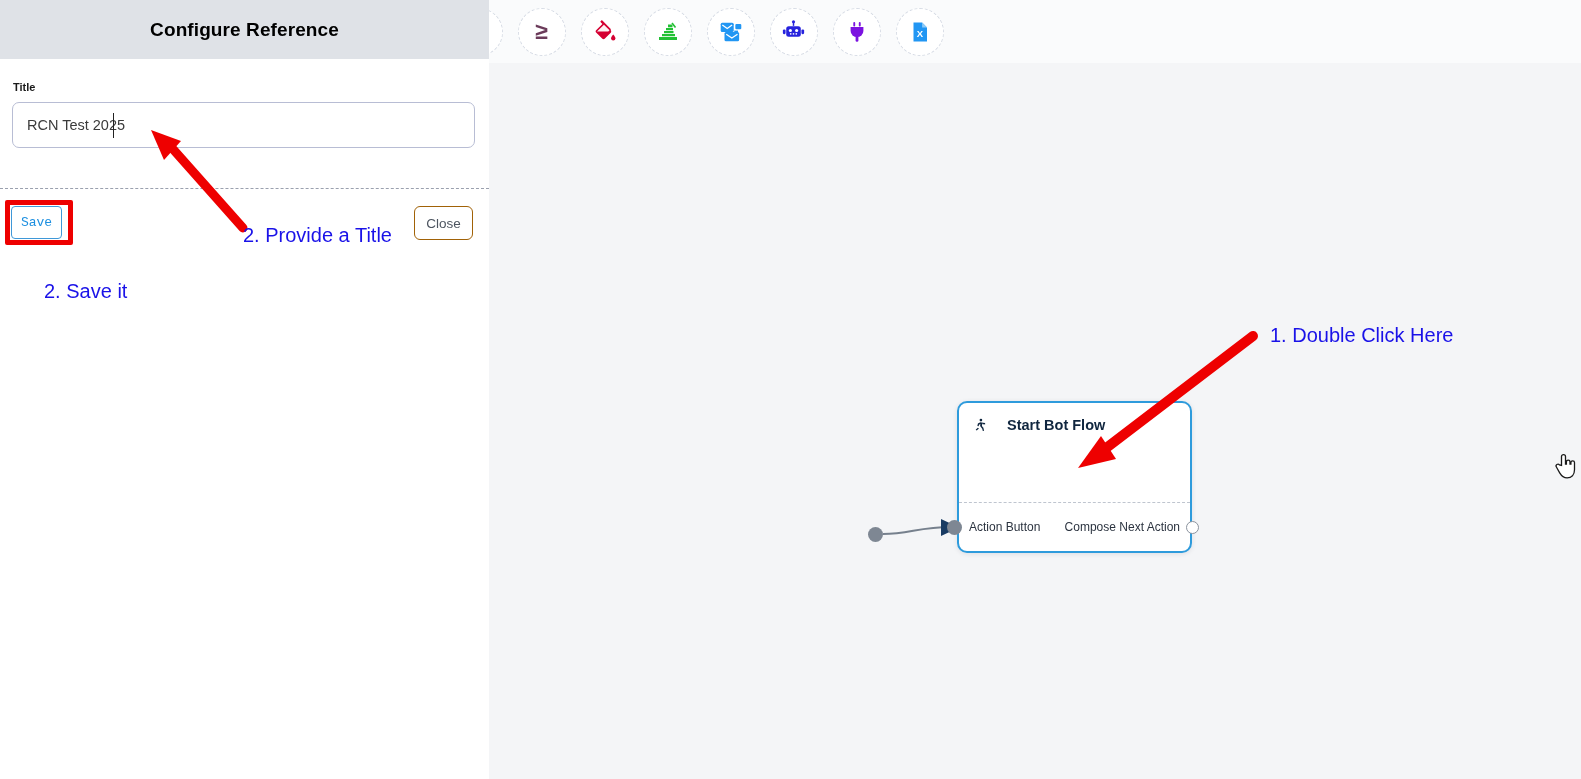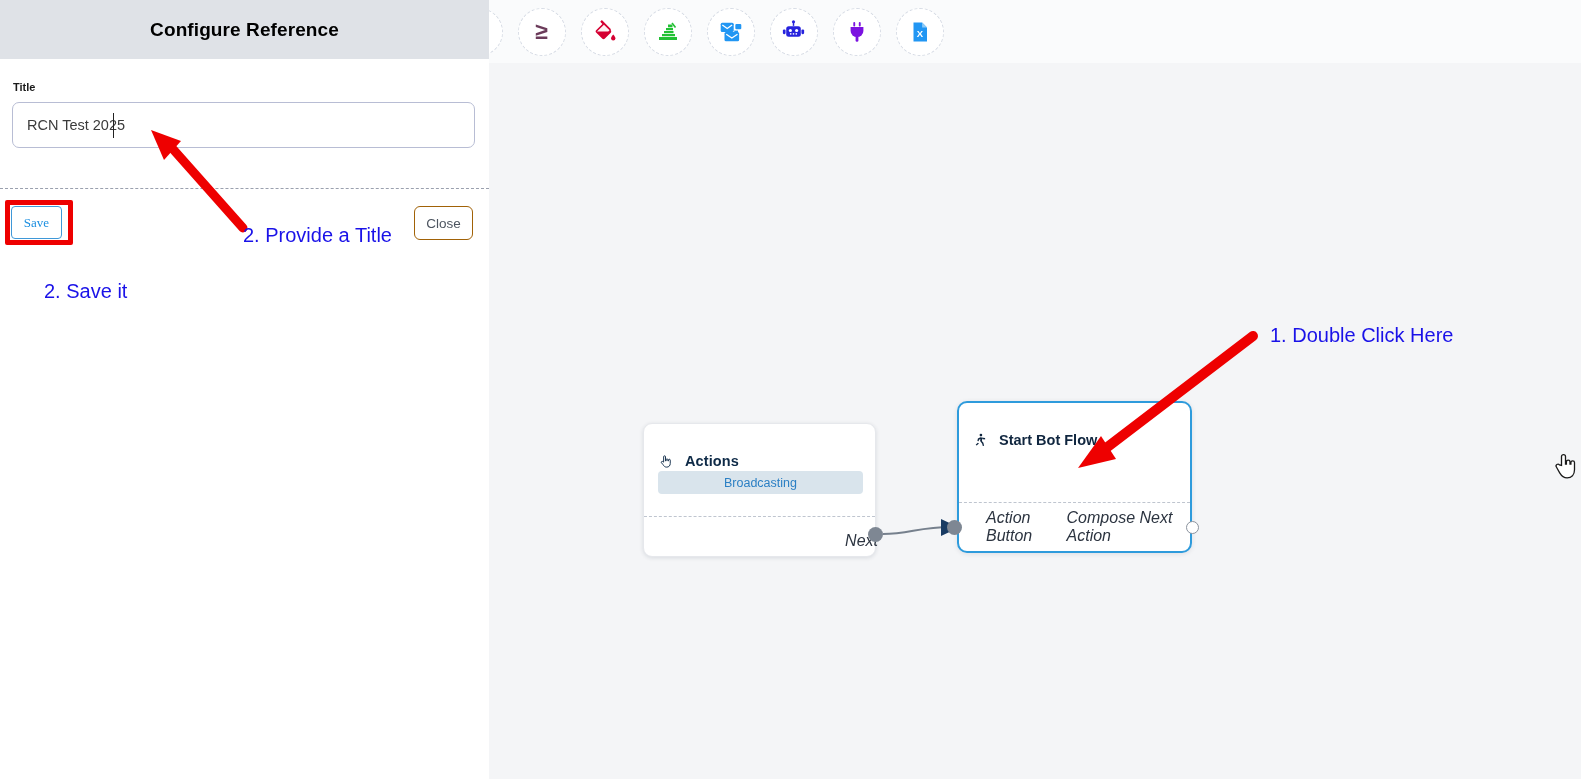--- a/index.html
+++ b/index.html
@@ -49,21 +49,21 @@
 
   .panel-footer {
     position: absolute; left: 0; top: 200px; width: 489px;
     height: 60px;
   }
   .btn-save {
     position: absolute; left: 11px; top: 6px;
     width: 51px; height: 33px;
     background: #ffffff; border: 1px solid #3f98d8;
     border-radius: 4px; color: #1c8fe0;
-    font-family: Liberation Serif, serif; font-size: 13px;
+    font-family: Liberation Mono, monospace; font-size: 13px;
     cursor: pointer; display: flex; align-items: center; justify-content: center;
   }
   .btn-close {
     position: absolute; left: 414px; top: 6px;
     width: 59px; height: 34px;
     background: #ffffff; border: 1px solid #a16207;
     border-radius: 6px; color: #4d5560;
     font-family: "Liberation Sans", sans-serif; font-size: 13.5px;
     cursor: pointer; display: flex; align-items: center; justify-content: center;
   }
@@ -110,45 +110,44 @@
     left: 154px; top: 423px; width: 233px; height: 134px;
     border: 1px solid #e6e8ec;
     box-shadow: 0 1px 4px rgba(20,30,60,.12);
   }
   .node-bot {
     left: 468px; top: 401px; width: 235px; height: 152px;
     border: 2px solid #2e9bdc; border-radius: 10px;
     box-shadow: 0 1px 5px rgba(20,30,60,.10);
   }
   .node-head {
-    display: flex; align-items: center; gap: 12px;
+    display: flex; align-items: center; gap: 20px;
     padding: 14px 0 0 14px;
-    margin-top: 15px;
   }
   .node-title {
     font-size: 14.5px; font-weight: bold; color: #0e2a47;
     letter-spacing: .1px;
   }
   .node-title-bot { font-size: 14.5px; font-weight: bold; color: #10263f; }
   .pill {
     position: absolute; left: 14px; top: 47px;
     width: 205px; height: 23px; border-radius: 4px;
     background: #d9e4ec; color: #2b7fc4;
     font-size: 12.5px; display: flex; align-items: center;
     justify-content: center; cursor: pointer;
   }
   .node-sep {
     position: absolute; left: 0; width: 100%;
     border-top: 1px dashed #bfc5cf;
   }
   .node-actions .node-sep { top: 92px; }
   .node-bot .node-sep { top: 99px; }
   .node-foot {
-    position: absolute; left: 17px; width: 100%;
-    font-size: 16px; color: #2c3440; font-style: italic;
+    position: absolute; left: 0; width: 100%;
+    font-size: 12px; color: #2c3440;
   }
   .node-actions .node-foot {
     top: 100px; height: 34px; display: flex;
     align-items: center; justify-content: flex-end; padding-right: 14px;
   }
   .node-bot .node-foot {
     top: 100px; height: 48px; display: flex;
     align-items: center; justify-content: space-between;
     padding: 0 10px 0 10px;
   }
@@ -300,33 +299,20 @@
           </svg>
         </div>
       </div>
     </div>
 
     <svg class="edge-layer" width="1092" height="779" style="position:absolute;left:0;top:0;pointer-events:none">
       <path d="M394 534 C 420 534, 430 527, 462 527" stroke="#76808d" stroke-width="2.2" fill="none"></path>
       <path d="M452 519 L 470 527.5 L 452 536 Z" fill="#183b63"></path>
     </svg>
 
-    <div class="node node-actions">
-      <div class="node-head">
-        <svg width="15" height="15" viewBox="0 0 24 24">
-          <path d="M9 13V4.4a1.5 1.5 0 0 1 3 0V11h1V9.2a1.4 1.4 0 0 1 2.8 0V11h1V9.8a1.4 1.4 0 0 1 2.8 0v5.4c0 3.4-2.3 5.8-5.6 5.8-3 0-4.4-1.4-6.2-4.3L5.5 14a1.4 1.4 0 0 1 2.3-1.6z" fill="none" stroke="#0e2a47" stroke-width="1.5"></path>
-        </svg>
-        <span class="node-title">Actions</span>
-      </div>
-      <div class="pill">Broadcasting</div>
-      <div class="node-sep"></div>
-      <div class="node-foot">
-        <span>Next</span>
-      </div>
-    </div>
 
     <div class="node node-bot">
       <div class="node-head">
         <svg width="14" height="16" viewBox="0 0 24 24">
           <circle cx="13.6" cy="3.6" r="2.3" fill="#10263f"></circle>
           <path d="M12.6 7.2 8.4 9.6l-.9 4.2 2.2.5.6-2.8 2.3-1.2-.4 3.6 3.6 4.4 1 4.1 2.2-.5-1.2-5-2.6-3.3.9-4.3 2.3 1.9 2.6-.5-.4-2.2-3.2-.5z" fill="#10263f"></path>
           <path d="M8.2 16.5 4.6 20l1.7 1.6 3.9-3.8z" fill="#10263f"></path>
         </svg>
         <span class="node-title-bot">Start Bot Flow</span>
       </div>

